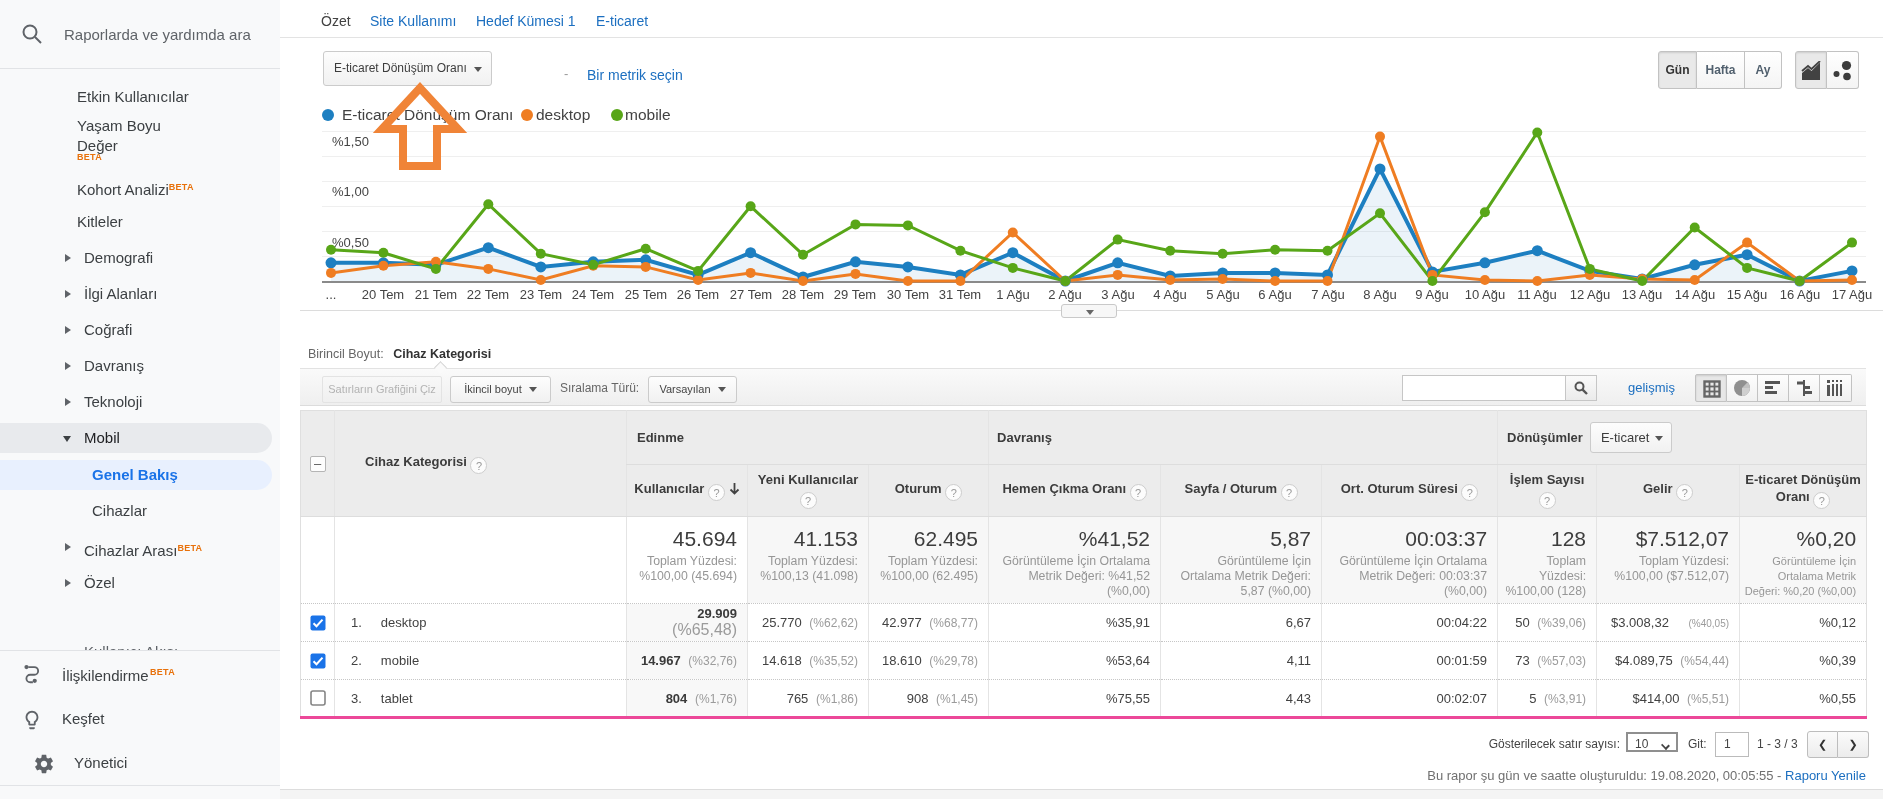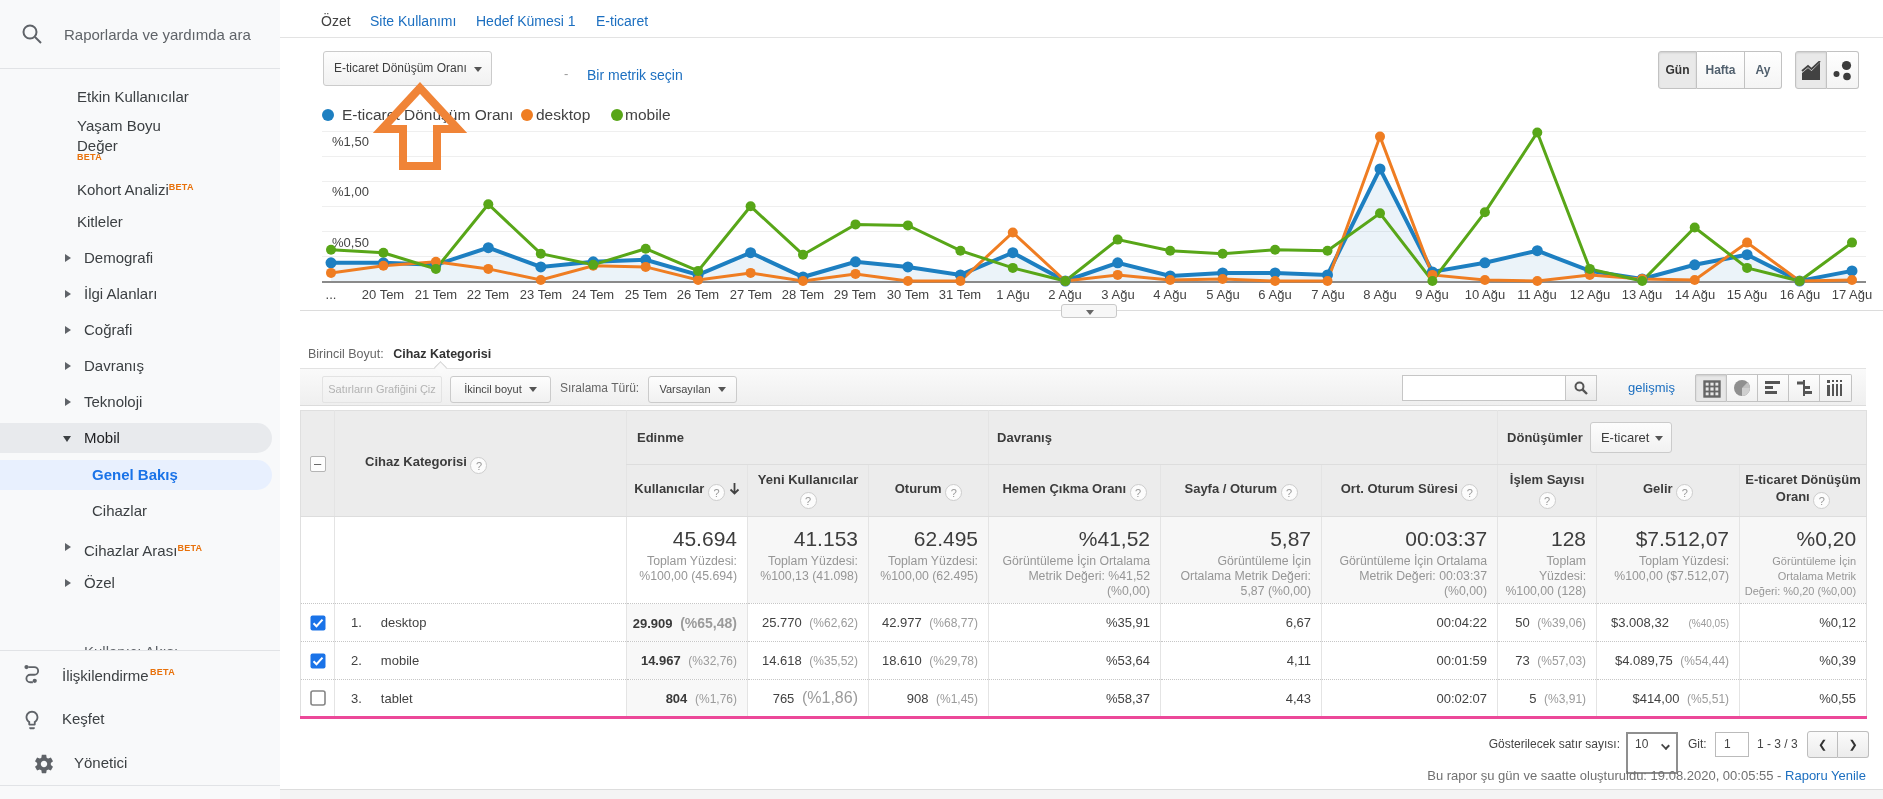--- a/index.html
+++ b/index.html
@@ -517,21 +517,21 @@
               <div class="bigv">%0,20</div>
               <div class="subv sm">Görüntüleme İçin<br>Ortalama Metrik<br>Değeri: %0,20 (%0,00)</div>
             </td>
       </tr>
       <tr class="datarow" style="height:38px;">
         <td class="bT" style="text-align:center;"><svg width="16" height="16" viewBox="0 0 16 16" style="vertical-align:middle;">
                 <rect x="0.5" y="0.5" width="15" height="15" rx="2" fill="#1a73e8"></rect>
                 <path d="M3.5 8.2l3 3 6-6.6" stroke="#fff" stroke-width="2" fill="none"></path>
               </svg></td>
         <td class="bL bT"><span style="margin-left:16px;">1.</span><span style="margin-left:19px;">desktop</span></td>
-        <td class="bL bT num sorted"><b>29.909</b> <span class="gray" style="font-size:14px;margin-left:4px;font-weight:bold;">(%65,48)</span></td>
+        <td class="bL bT num sorted"><b>29.909</b> <span class="gray" style="font-size:16px;margin-left:4px;">(%65,48)</span></td>
         <td class="bL bT num">25.770 <span class="gray" style="font-size:12px;margin-left:4px;">(%62,62)</span></td>
         <td class="bL bT num">42.977 <span class="gray" style="font-size:12px;margin-left:4px;">(%68,77)</span></td>
         <td class="bL bT num">%35,91</td>
         <td class="bL bT num">6,67</td>
         <td class="bL bT num">00:04:22</td>
         <td class="bL bT num">50 <span class="gray" style="font-size:12px;margin-left:4px;">(%39,06)</span></td>
         <td class="bL bT num">$3.008,32 <span class="gray" style="font-size:10px;margin-left:16px;">(%40,05)</span></td>
         <td class="bL bT num">%0,12</td>
       </tr>
       <tr class="datarow" style="height:38px;">
@@ -549,35 +549,35 @@
         <td class="bL bT num">73 <span class="gray" style="font-size:12px;margin-left:4px;">(%57,03)</span></td>
         <td class="bL bT num">$4.089,75 <span class="gray" style="font-size:12px;margin-left:4px;">(%54,44)</span></td>
         <td class="bL bT num">%0,39</td>
       </tr>
       <tr class="datarow" style="height:38px;">
         <td class="bT bB2" style="text-align:center;"><svg width="16" height="16" viewBox="0 0 16 16" style="vertical-align:middle;">
                 <rect x="1" y="1" width="14" height="14" rx="2" fill="#fff" stroke="#858585" stroke-width="1.6"></rect>
               </svg></td>
         <td class="bL bT bB2"><span style="margin-left:16px;">3.</span><span style="margin-left:19px;">tablet</span></td>
         <td class="bL bT bB2 num sorted"><b>804</b> <span class="gray" style="font-size:12px;margin-left:4px;">(%1,76)</span></td>
-        <td class="bL bT bB2 num">765 <span class="gray" style="font-size:16px;margin-left:4px;">(%1,86)</span></td>
+        <td class="bL bT bB2 num">765 <span class="gray" style="font-size:12px;margin-left:4px;">(%1,86)</span></td>
         <td class="bL bT bB2 num">908 <span class="gray" style="font-size:12px;margin-left:4px;">(%1,45)</span></td>
-        <td class="bL bT bB2 num">%58,37</td>
+        <td class="bL bT bB2 num">%75,55</td>
         <td class="bL bT bB2 num">4,43</td>
         <td class="bL bT bB2 num">00:02:07</td>
         <td class="bL bT bB2 num">5 <span class="gray" style="font-size:12px;margin-left:4px;">(%3,91)</span></td>
         <td class="bL bT bB2 num">$414,00 <span class="gray" style="font-size:12px;margin-left:4px;">(%5,51)</span></td>
         <td class="bL bT bB2 num">%0,55</td>
       </tr>
     </tbody>
       </table>
 
     <div id="pager" style="position:absolute;left:0;top:731px;width:1586px;height:27px;font-size:12px;color:#444;">
       <span style="position:absolute;right:246px;top:6px;">Gösterilecek satır sayısı:</span>
-      <div style="position:absolute;left:1346px;top:1px;width:52px;height:42px;border:2px solid #8f8f8f;background:#fff;line-height:21px;padding-left:7px;">10<i style="position:absolute;right:7px;top:8px;width:7px;height:7px;border-right:2px solid #444;border-bottom:2px solid #444;transform:rotate(45deg) scale(1,.8);"></i></div>
+      <div style="position:absolute;left:1346px;top:1px;width:52px;height:20px;border:2px solid #8f8f8f;background:#fff;line-height:21px;padding-left:7px;">10<i style="position:absolute;right:7px;top:8px;width:7px;height:7px;border-right:2px solid #444;border-bottom:2px solid #444;transform:rotate(45deg) scale(1,.8);"></i></div>
       <span style="position:absolute;left:1408px;top:6px;">Git:</span>
       <div style="position:absolute;left:1435px;top:1px;width:34px;height:25px;border:1px solid #bbb;background:#fff;line-height:23px;padding-left:8px;">1</div>
       <span style="position:absolute;left:1477px;top:6px;">1 - 3 / 3</span>
       <div class="fbtn" style="left:1527px;border-radius:3px 0 0 3px;">❮</div>
       <div class="fbtn" style="left:1558px;border-left:none;border-radius:0 3px 3px 0;">❯</div>
     </div>
     <div style="position:absolute;right:17px;top:768px;font-size:13px;color:#707070;">Bu rapor şu gün ve saatte oluşturuldu: 19.08.2020, 00:05:55 - <span class="blue">Raporu Yenile</span></div>
     <div style="position:absolute;left:0;top:789px;width:1603px;height:10px;background:#f4f4f4;border-top:1px solid #ddd;"></div>
   </div>
 </div>

